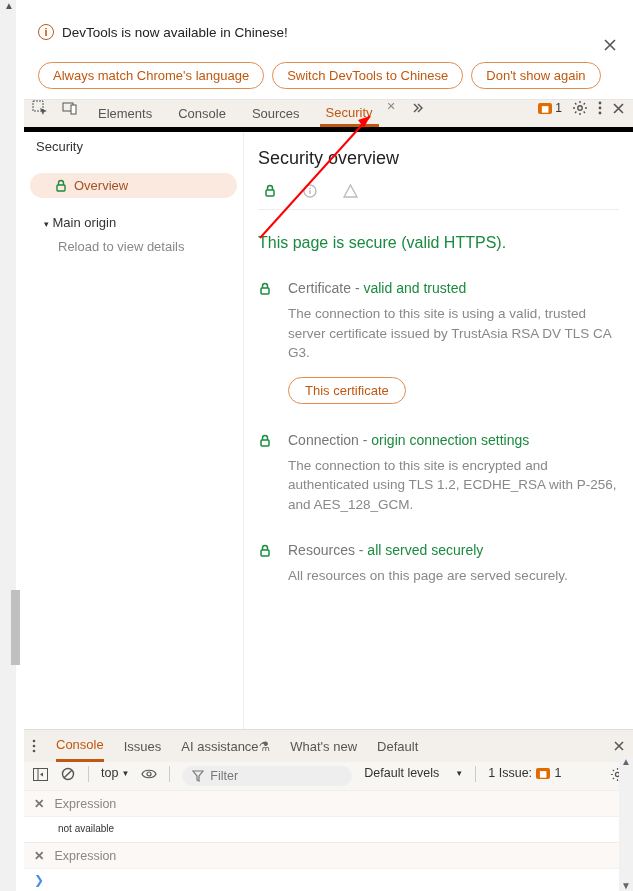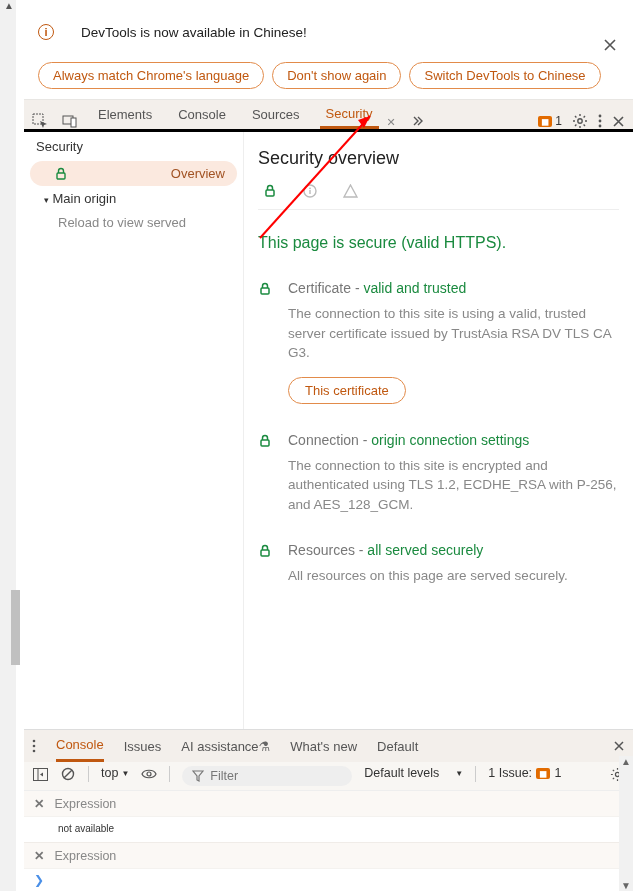--- a/index.html
+++ b/index.html
@@ -4,38 +4,38 @@
 <style>
 * { margin:0; padding:0; box-sizing:border-box; font-family:"Segoe UI",Arial,sans-serif; }
 body { width:633px; height:891px; background:#fff; font-size:13px; color:#333; position:relative; overflow:hidden; }
 .scroller-arrow { position:absolute; left:4px; top:0; font-size:10px; color:#555; }
 .leftbar { position:absolute; left:0; top:0; width:16px; height:100%; background:#f1f1f1; }
 .mini-scroll-thumb { position:absolute; left:11px; top:590px; width:9px; height:75px; background:#c0c0c0; }
 .devtools { position:absolute; left:24px; top:0; right:0; bottom:0; background:#fff; display:flex; flex-direction:column; }
 .infobar { padding:12px 14px 10px 14px; border-bottom:1px solid #e8e6e3; }
 .infobar-row1 { display:flex; align-items:center; gap:8px; }
 .info-icon { width:16px; height:16px; border:1.5px solid #c05810; border-radius:50%; color:#c05810; font-size:11px; display:flex; align-items:center; justify-content:center; font-weight:bold; }
-.infobar-msg { font-size:13.5px; color:#222;margin-left:19px; }
+.infobar-msg { font-size:13.5px; color:#222; }
 .infobar-close { margin-left:auto; margin-top:26px; margin-right:2px; }
 .pill-row { display:flex; flex-wrap:wrap; gap:8px; margin-top:10px; }
 .pill { border:1px solid #e28b4a; border-radius:16px; padding:5px 14px; color:#c05810; font-size:13px; cursor:pointer; background:#fff; }
-.tabs { display:flex; align-items:flex-end; background:#f3efeb; height:32px; padding:0 8px; gap:14px; border-bottom:3px solid #000000; }
+.tabs { display:flex; align-items:flex-start; background:#f3efeb; height:32px; padding:0 8px; gap:14px; border-bottom:5px solid #000000; }
 .tab-icon { width:16px; height:16px; display:flex; align-items:center; justify-content:center; }
 .tab { font-size:13px; color:#555; padding:0 6px; height:100%; display:flex; align-items:center; cursor:pointer; }
 .tab.active { color:#c05810; border-bottom:3px solid #c05810; }
 .tab-x { font-size:11px; color:#888; cursor:pointer; margin-left:-6px; }
 .tabs-right { margin-left:auto; display:flex; align-items:center; gap:10px; }
 .issue-badge { background:#e26b00; color:#fff; font-size:10px; padding:0 3px; border-radius:2px; display:flex; align-items:center; gap:2px; }
 .issue-count { color:#333; font-size:12px; }
 .gear,.kebab,.close-x { cursor:pointer; color:#555; }
 .main { flex:1; display:flex; overflow:hidden; }
 .sidebar { width:220px; border-right:1px solid #eee; }
 .sb-head { padding:7px 12px; font-size:13px; color:#333; }
 .sb-item { display:flex; align-items:center; gap:6px; padding:5px 12px 5px 30px; font-size:13px; cursor:pointer; }
-.sb-item.active { background:#fbe9df; color:#a15223; border-radius:14px; margin:0 6px; padding-left:24px;justify-content:space-between; }
+.sb-item.active { background:#fbe9df; color:#a15223; border-radius:14px; margin:12px 6px; padding-left:24px; }
 .sb-group { padding:5px 12px 5px 20px; font-size:13px; cursor:pointer; }
 .sb-group::before { content:"▾"; font-size:9px; margin-right:4px; color:#333; }
 .sb-detail { padding:4px 12px 4px 34px; color:#888; font-size:13px; }
 .content { flex:1; padding:10px 14px; overflow:auto; }
 .content h1 { font-size:18px; font-weight:500; color:#222; margin:6px 0 14px 0; }
 .icon-row { display:flex; gap:24px; padding:0 4px 10px 4px; border-bottom:1px solid #eee; margin-bottom:24px; }
 .mini-icon { width:16px; height:16px; display:flex; align-items:center; justify-content:center; }
 .lock { color:#1a8a3f; }
 .gray { color:#aaa; }
 .secure-headline { color:#1a8a3f; font-size:16px; margin-bottom:28px; }
@@ -87,22 +87,22 @@
       <div class="info-icon">i</div>
       <div class="infobar-msg">DevTools is now available in Chinese!</div>
       <div class="infobar-close">
         <svg width="14" height="14" viewBox="0 0 14 14">
             <path d="M2 2 L12 12 M12 2 L2 12" stroke="#555" stroke-width="1.6"></path>
           </svg>
       </div>
     </div>
     <div class="pill-row">
       <div class="pill">Always match Chrome's language</div>
+      <div class="pill">Switch DevTools to Chinese</div>
       <div class="pill">Don't show again</div>
-      <div class="pill">Switch DevTools to Chinese</div>
     </div>
   </div>
 
   <div class="tabs">
     <div class="tab-icon">
       <svg width="16" height="16" viewBox="0 0 16 16">
           <rect x="1" y="1" width="10" height="10" fill="none" stroke="#555" stroke-dasharray="2 1"></rect>
           <path d="M8 8 L15 11 L12 12 L11 15 Z" fill="#555"></path>
         </svg>
     </div>
@@ -152,21 +152,21 @@
     <div class="sidebar">
       <div class="sb-head">Security</div>
       <div class="sb-item active">
         <svg class="lock-svg" viewBox="0 0 14 14">
             <rect x="3" y="6" width="8" height="6" rx="1" fill="none" stroke="#1a8a3f" stroke-width="1.4"></rect>
             <path d="M4.5 6V4a2.5 2.5 0 015 0v2" fill="none" stroke="#1a8a3f" stroke-width="1.4"></path>
           </svg>
         <span>Overview</span>
       </div>
       <div class="sb-group"><span>Main origin</span></div>
-      <div class="sb-detail">Reload to view served</div>
+      <div class="sb-detail">Reload to view details</div>
     </div>
 
     <div class="content">
       <h1>Security overview</h1>
       <div class="icon-row">
         <div class="mini-icon lock">
           <svg class="lock-svg" viewBox="0 0 14 14">
               <rect x="3" y="6" width="8" height="6" rx="1" fill="none" stroke="#1a8a3f" stroke-width="1.5"></rect>
               <path d="M4.5 6V4a2.5 2.5 0 015 0v2" fill="none" stroke="#1a8a3f" stroke-width="1.5"></path>
             </svg>

